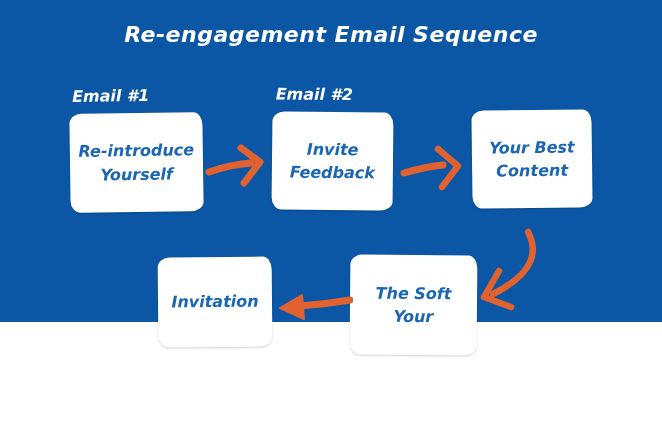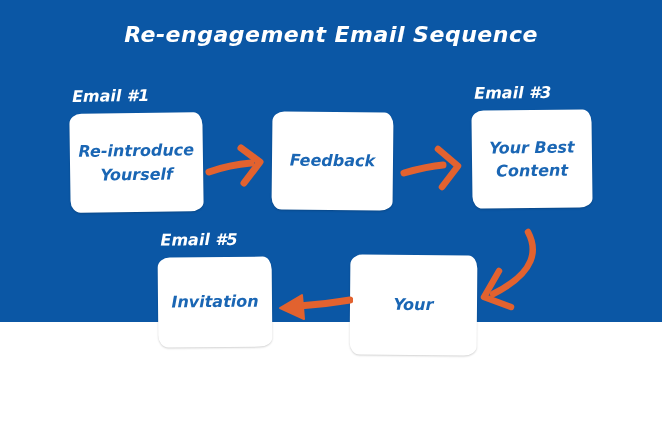--- a/index.html
+++ b/index.html
@@ -96,68 +96,69 @@
   </div>
 
   <div class="arrow arrow-1">
     <svg viewBox="0 0 68 52" fill="none">
       <path d="M6 34 C 20 29, 35 26, 48 25" stroke="currentColor" stroke-width="7" stroke-linecap="round"></path>
       <path d="M38 10 L57 24 L41 45" stroke="currentColor" stroke-width="7" stroke-linecap="round" stroke-linejoin="round"></path>
     </svg>
   </div>
 
   <div class="step step-2">
+    <div class="step-label">Email #2</div>
     <div class="step-box">
       <div class="box-text">
+        <span>Invite</span>
         <span>Feedback</span>
       </div>
     </div>
   </div>
 
   <div class="arrow arrow-2">
     <svg viewBox="0 0 68 58" fill="none">
       <path d="M6 38 C 20 34, 32 31, 45 30" stroke="currentColor" stroke-width="7" stroke-linecap="round"></path>
       <path d="M40 14 L60 31 L44 52" stroke="currentColor" stroke-width="6.5" stroke-linecap="round" stroke-linejoin="round"></path>
     </svg>
   </div>
 
   <div class="step step-3">
-    <div class="step-label">Email #3</div>
     <div class="step-box">
       <div class="box-text">
         <span>Your Best</span>
         <span>Content</span>
       </div>
     </div>
   </div>
 
   <div class="arrow arrow-3">
     <svg viewBox="0 0 68 92" fill="none">
       <path d="M51 8 C 60 25, 60 48, 16 70" stroke="currentColor" stroke-width="6.5" stroke-linecap="round"></path>
       <path d="M22 47 L7 73 L34 83" stroke="currentColor" stroke-width="6.5" stroke-linecap="round" stroke-linejoin="round"></path>
     </svg>
   </div>
 
   <div class="step step-4">
     <div class="step-box">
       <div class="box-text">
+        <span>The Soft</span>
         <span>Your</span>
       </div>
     </div>
   </div>
 
   <div class="arrow arrow-4">
     <svg viewBox="0 0 76 36" fill="none">
       <path d="M73 12 C 55 15, 35 17, 22 18" stroke="currentColor" stroke-width="7" stroke-linecap="round"></path>
       <path d="M3 20 L25 7 L27 31 Z" fill="currentColor" stroke="currentColor" stroke-width="2" stroke-linejoin="round"></path>
     </svg>
   </div>
 
   <div class="step step-5">
-    <div class="step-label">Email #5</div>
     <div class="step-box">
       <div class="box-text">
         <span>Invitation</span>
         <span></span>
       </div>
     </div>
   </div>
 
 </div>
 

